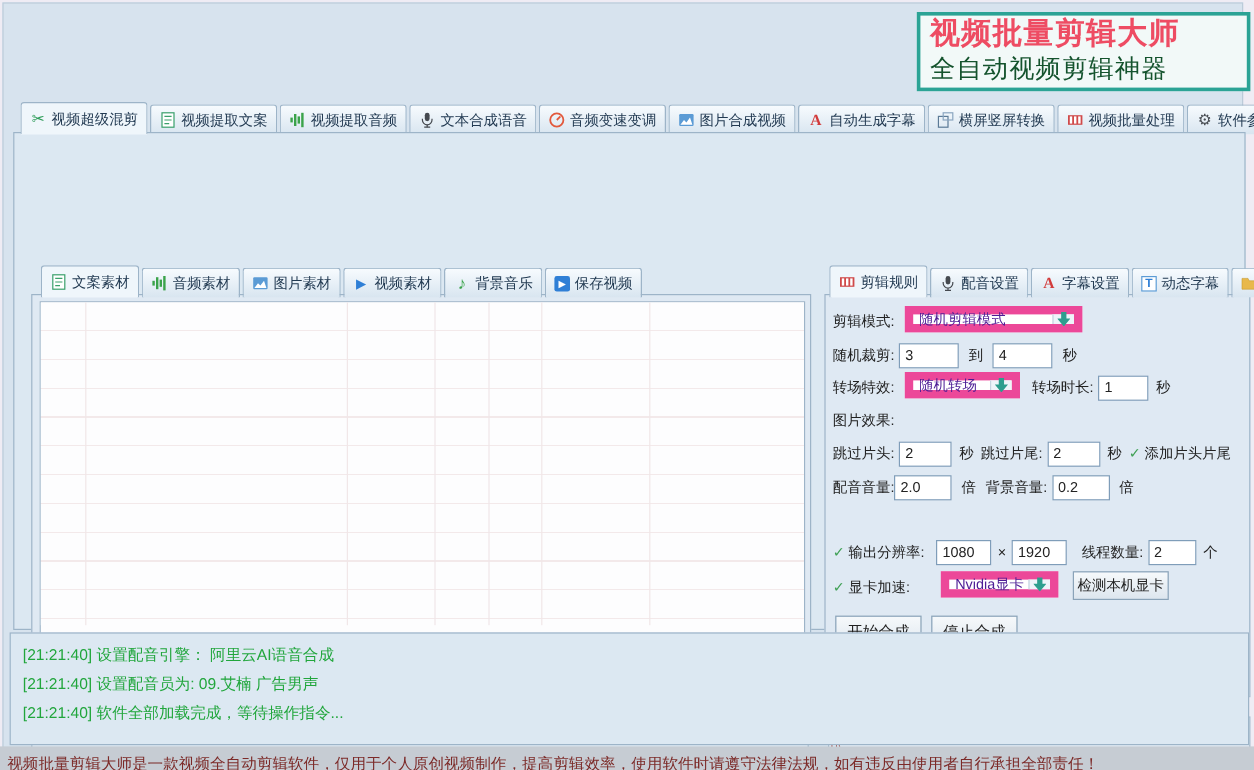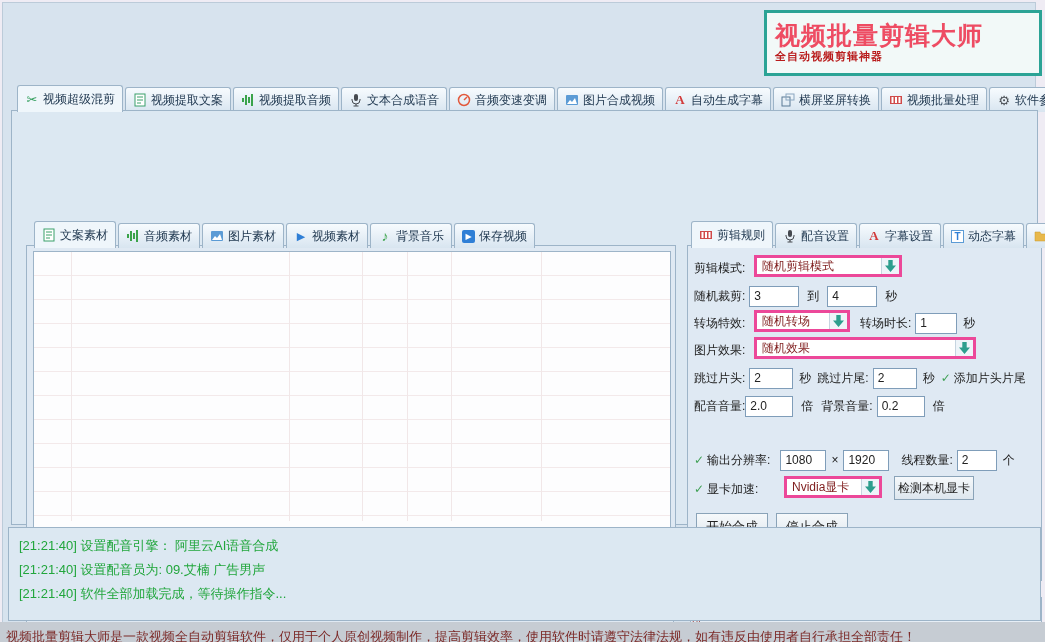--- a/index.html
+++ b/index.html
@@ -13,21 +13,21 @@
   
   .logo-box { position:absolute; left:761px; top:7px; width:278px; height:66px;
     background:#f2f9f8; border:3px solid #2ba395; display:flex; align-items:center; gap:10px; padding:4px 8px; }
   .film-badge { width:64px; height:52px; background:#0c4f49; border-radius:4px;
     display:flex; flex-direction:column; justify-content:space-between; padding:3px 2px; }
   .sprockets { display:flex; justify-content:space-between; padding:0 2px; }
   .sprockets i { width:8px; height:6px; background:#58c6b8; display:block; }
   .film-badge .x100 { color:#4fd1c0; font-weight:bold; font-size:17px; text-align:center; line-height:1; }
   .logo-text { flex:1; }
   .logo-title { color:#ee4c63; font-size:25px; font-weight:bold; letter-spacing:1px; line-height:1.1; }
-  .logo-sub { color:#b91c1c; font-size:11px; font-weight:bold; letter-spacing:1px; }
+  .logo-sub { color:#14532d; font-size:21px; font-weight:normal; letter-spacing:1px; }
 
   
   .tabbar { position:absolute; display:flex; align-items:flex-end; }
   .tab { display:flex; align-items:center; gap:4px; height:25px; padding:0 7px;
     font-size:12px; color:#223a52; background:linear-gradient(#f7fbfe,#d8e5f0);
     border:1px solid #9db4c8; border-bottom:none; border-radius:3px 3px 0 0;
     margin-right:2px; white-space:nowrap; cursor:default; }
   .tab.active { background:#eff6fb; height:27px; position:relative; z-index:3; }
   #main-tabs { left:14px; top:82px; }
   #sub-tabs  { left:22px; top:110px; z-index:2; }
@@ -66,22 +66,22 @@
   
   .sel-prefix { font-weight:bold; margin-right:28px; }
   .sel-item { margin-right:34px; }
   .sel-count { color:#e03232; margin-left:6px; }
 
   
   .frow { position:absolute; display:flex; align-items:center; font-size:12px; color:#222; height:22px; }
   .flabel { white-space:nowrap; }
   .tinput { height:21px; border:1px solid #7f9db9; background:#fff; font-size:12px;
     color:#222; padding:0 4px; font-family:inherit; }
-  .combo { height:22px; border:3px solid #ec4899; background:#fff; display:flex; align-items:center;
-    justify-content:space-between; padding-left:5px; font-size:12px; color:#7f1d1d; cursor:pointer; }
+  .combo { height:22px; border:7px solid #ec4899; background:#fff; display:flex; align-items:center;
+    justify-content:space-between; padding-left:5px; font-size:12px; color:#4c1d95; cursor:pointer; }
   .combo-btn { width:18px; height:100%; display:flex; align-items:center; justify-content:center;
     background:#eef4f9; border-left:1px solid #c6d4e0; }
   .arrow-down { width:11px; height:12px; background:#2e9e8e;
     clip-path:polygon(30% 0,70% 0,70% 45%,100% 45%,50% 100%,0 45%,30% 45%); }
   .check { color:#3fa054; font-weight:bold; margin-right:3px; }
   .chk-group { display:flex; align-items:center; cursor:pointer; }
   #start-btn { position:absolute; left:8px;  top:267px; width:72px; height:28px; }
   #stop-btn  { position:absolute; left:88px; top:267px; width:72px; height:28px; }
   #detect-gpu-btn { width:80px; height:24px; font-size:12px; }
 
@@ -341,26 +341,20 @@
       </div>
       <div class="frow" style="left:172px; top:66px;">
         <span class="flabel">转场时长:</span>
         <input class="tinput" style="width: 42px; margin-left: 4px;" value="1">
         <span style="margin-left:6px;">秒</span>
       </div>
 
       <div class="frow" style="left:6px; top:93px;">
         <span class="flabel">图片效果:</span>
       </div>
-      <div class="combo" style="position:absolute; left:66px; top:91px; width:222px;">
-        <span>随机效果</span>
-        <span class="combo-btn">
-            <span class="arrow-down"></span>
-          </span>
-      </div>
 
       <div class="frow" style="left:6px; top:121px; width:345px;">
         <span class="flabel">跳过片头:</span>
         <input class="tinput" style="width: 44px; margin-left: 4px;" value="2">
         <span style="margin:0 6px;">秒</span>
         <span class="flabel">跳过片尾:</span>
         <input class="tinput" style="width: 44px; margin-left: 4px;" value="2">
         <span style="margin:0 6px;">秒</span>
         <span class="chk-group">
           <span class="check">✓</span>

